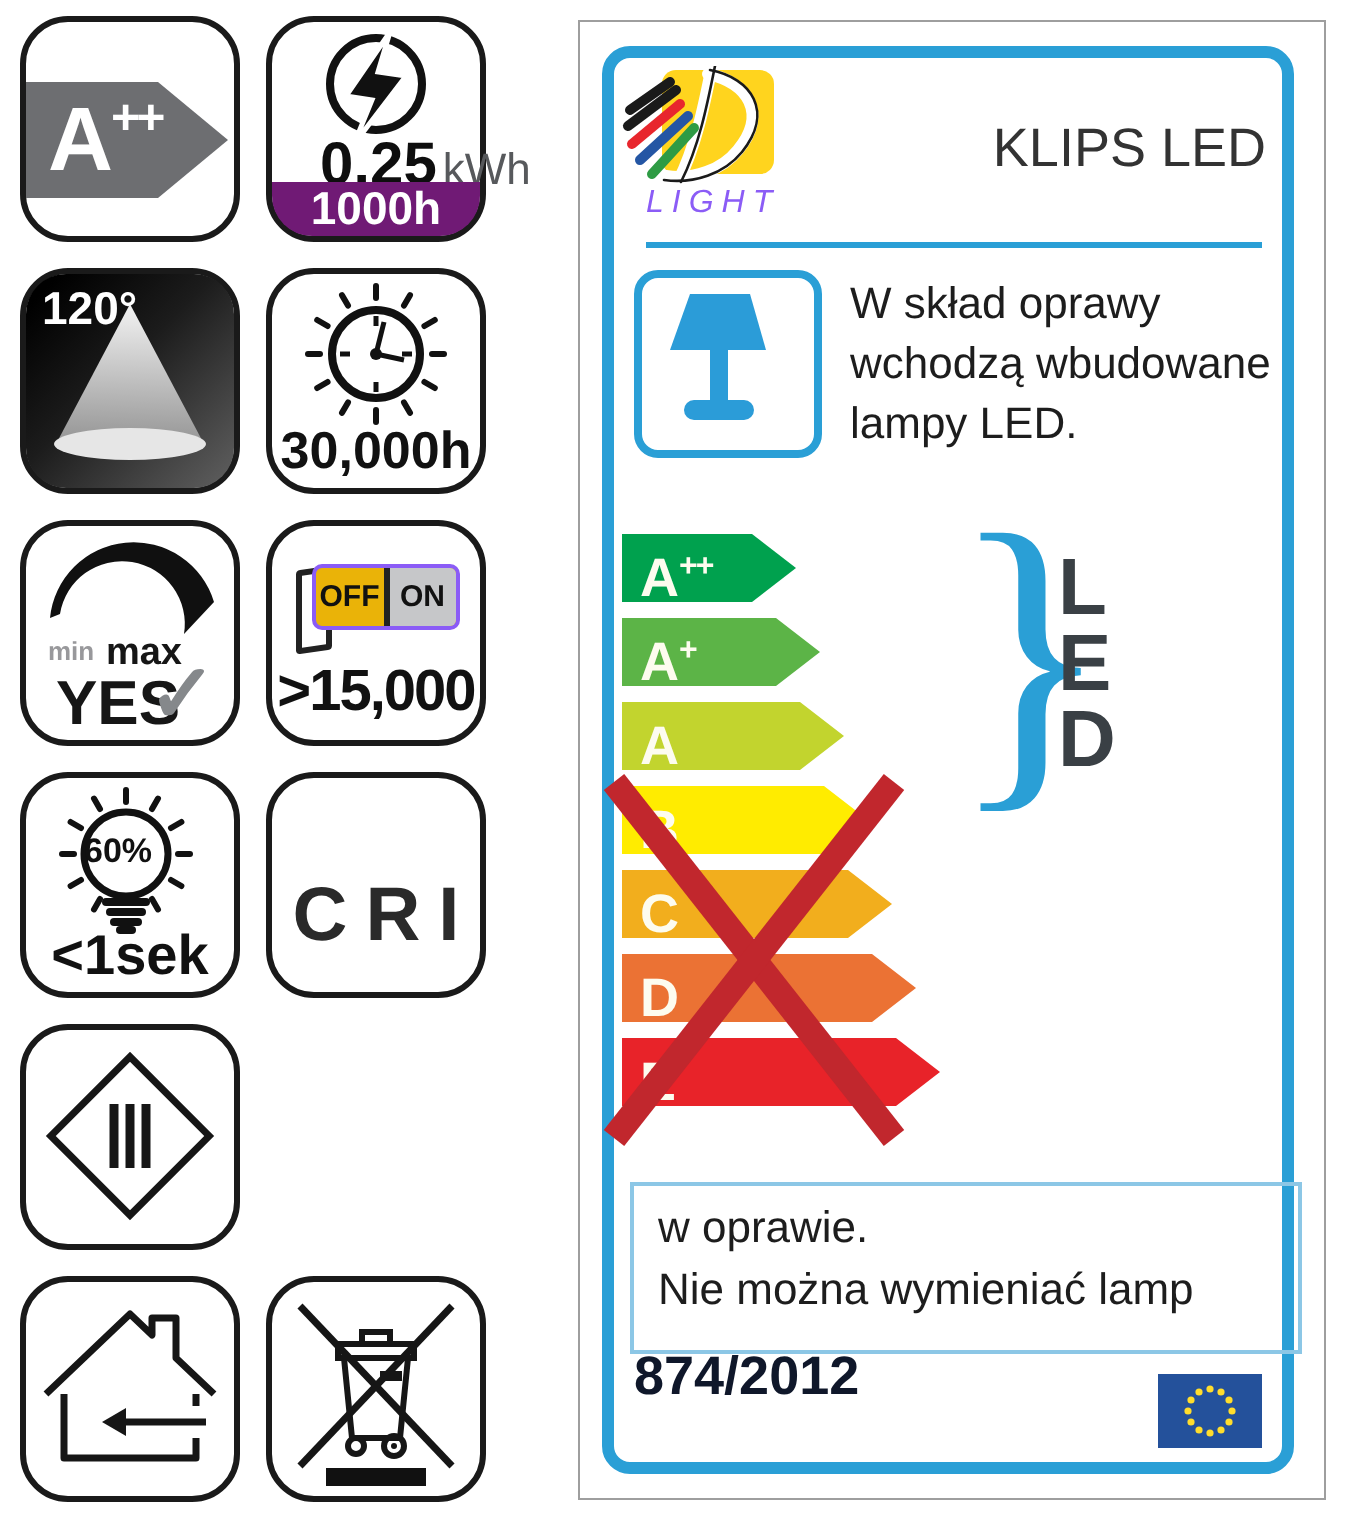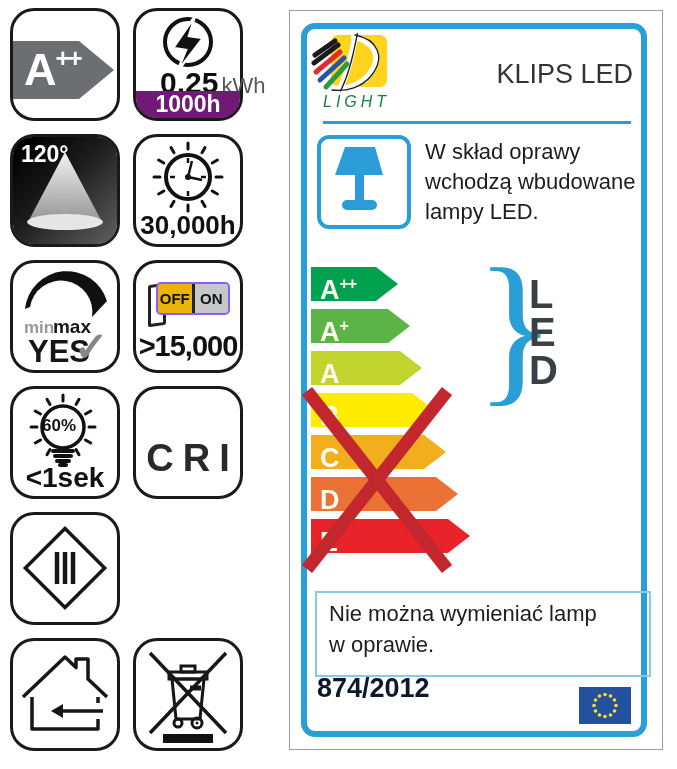--- a/index.html
+++ b/index.html
@@ -22,21 +22,21 @@
   .kwh-unit{font-size:22px;color:#57595c;margin-left:3px;}
   .kwh-band{left:0;right:0;bottom:0;height:27px;background:#701a75;border-radius:0 0 20px 20px;
             color:#fff;font-weight:700;font-size:23px;line-height:27px;text-align:center;}
   
   .beam-bg{left:0;top:0;right:0;bottom:0;border-radius:20px;
            background:linear-gradient(135deg,#000 8%,#1c1c1c 45%,#5a5a5a 95%);}
   .beam-txt{left:8px;top:4px;color:#fff;font-weight:700;font-size:23px;}
   
   .life-txt{bottom:3px;font-size:26px;font-weight:700;color:#111;}
   
-  .dim-min{left:11px;top:55px;font-size:17px;font-weight:700;color:#98989B;}
+  .dim-min{left:11px;top:55px;font-size:13px;font-weight:700;color:#98989B;}
   .dim-max{right:26px;top:53px;font-size:19px;font-weight:700;color:#161616;margin-left:10px;}
   .dim-yes{left:15px;top:71px;font-size:31px;font-weight:700;color:#161616;}
   .dim-check{left:61px;top:60px;font-size:41px;font-weight:700;color:#85888B;}
   
   .flap{left:12px;top:21px;width:12px;height:36px;background:#fff;border:3px solid #222;
         border-radius:2px;transform:skewY(-8deg);}
   .rocker{left:20px;top:19px;width:70px;height:29px;border:2px solid #8b5cf6;border-radius:5px;
           display:flex;overflow:hidden;background:#eab308;}
   .rocker .half{flex:1;display:flex;align-items:center;justify-content:center;
                 font-size:15px;font-weight:700;color:#111;}
@@ -49,21 +49,21 @@
   .cri-ra{top:14px;font-size:30px;font-weight:700;color:#8A8C8F;}
   .cri-cri{top:48px;font-size:38px;font-weight:700;color:#2A2A2A;letter-spacing:9px;padding-left:9px;}
   
   .ip-txt{top:32px;font-size:35px;font-weight:700;color:#111;}
   
   .label-outer{position:absolute;left:289px;top:10px;width:372px;height:738px;
                border:1px solid #9e9e9e;background:#fff;}
   .label-inner{position:absolute;left:11px;top:12px;width:334px;height:702px;
                border:6px solid #2A9FD6;border-radius:14px;background:#fff;}
   .brand-word{position:absolute;left:16px;top:64px;font-style:italic;font-size:16px;
-              letter-spacing:4px;color:#15803d;}
+              letter-spacing:4px;color:#8b5cf6;}
   .product{position:absolute;right:8px;top:30px;font-size:27px;color:#333;margin-left:36px;}
   .divider{position:absolute;left:16px;top:92px;width:308px;height:3px;background:#2A9FD6;}
   .lamp-box{position:absolute;left:10px;top:106px;width:86px;height:86px;
             border:4px solid #2A9FD6;border-radius:12px;}
   .lamp-text{position:absolute;left:118px;top:108px;width:212px;font-size:22px;
              line-height:30px;color:#1d1d1d;}
   .arrows{position:absolute;left:4px;top:238px;}
   .arrow{height:34px;margin-bottom:8px;line-height:34px;padding-left:9px;
          font-size:27px;font-weight:700;color:#FDFCEF;
          clip-path:polygon(0 0,calc(100% - 22px) 0,100% 50%,calc(100% - 22px) 100%,0 100%);}
@@ -290,22 +290,22 @@
       </div>
 
       <svg class="cross" width="160" height="196" viewBox="0 0 160 196">
         <g stroke="#C1272D" stroke-width="13" stroke-linecap="butt">
           <line x1="10" y1="10" x2="150" y2="188"></line>
           <line x1="150" y1="10" x2="10" y2="188"></line>
         </g>
       </svg>
 
       <div class="note-box">
+        <div>w oprawie.</div>
         <div>Nie można wymieniać lamp</div>
-        <div>w oprawie.</div>
       </div>
 
       <div class="regulation">874/2012</div>
 
       <svg class="eu-flag" width="52" height="37" viewBox="0 0 52 37">
         <rect width="52" height="37" fill="#24519B"></rect>
         <g fill="#FFDD2D">
           <circle cx="37" cy="18.5" r="1.8"></circle>
             <circle cx="35.5" cy="24" r="1.8"></circle>
           <circle cx="31.5" cy="28" r="1.8"></circle>

